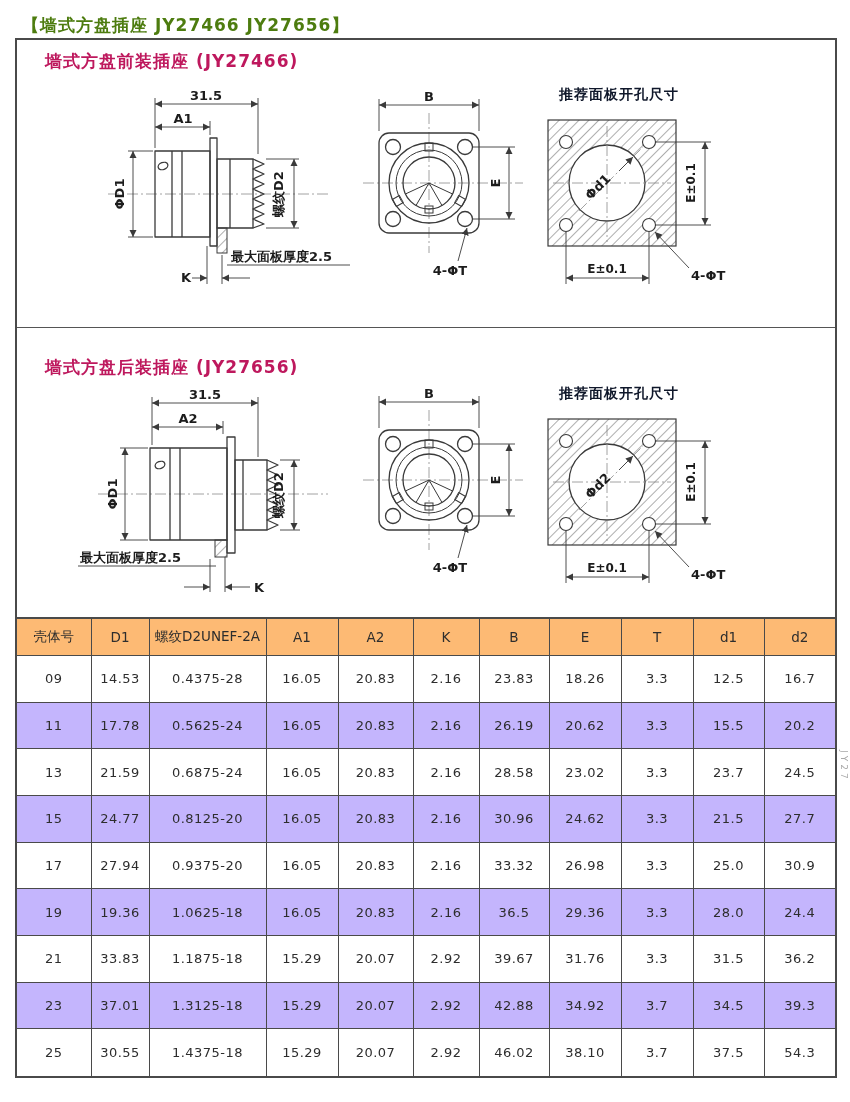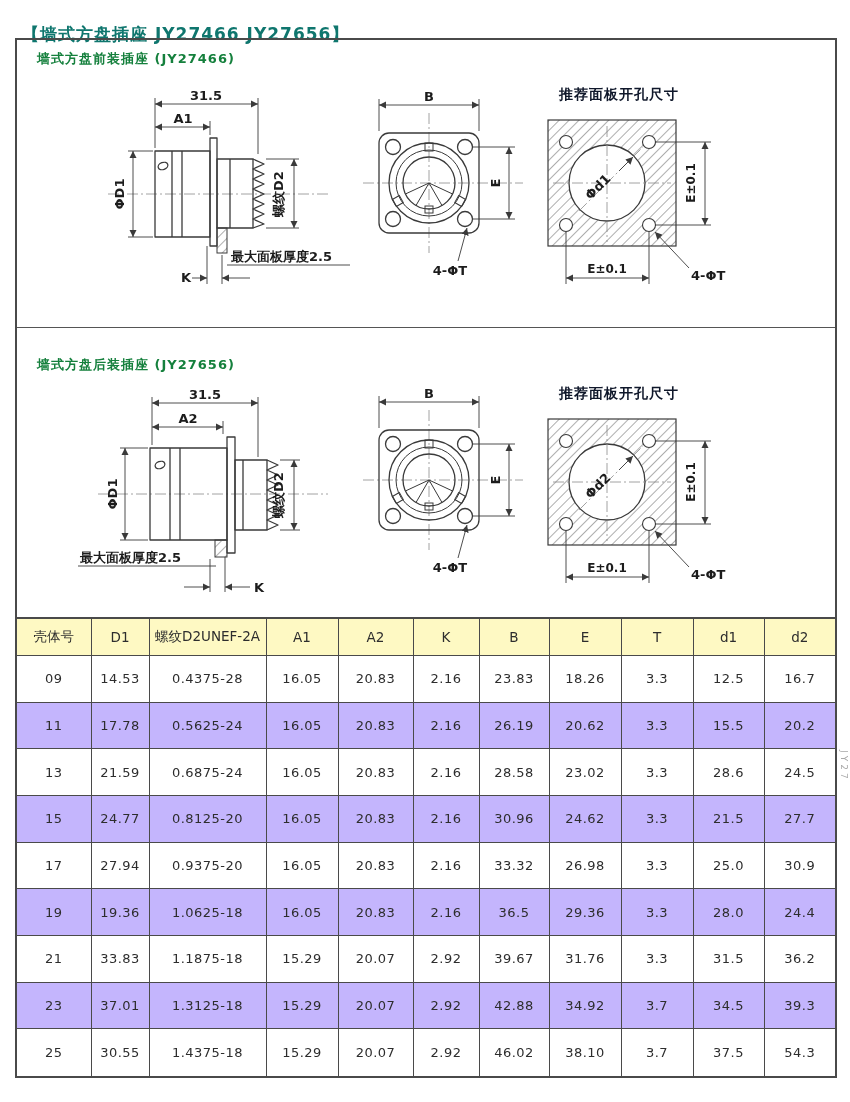--- a/index.html
+++ b/index.html
@@ -1,47 +1,47 @@
 <!DOCTYPE html>
 <html><head>
 <meta charset="utf-8">
 <style>
   html,body{margin:0;padding:0;}
   body{
     width:850px;height:1102px;position:relative;background:#fff;
     font-family:"DejaVu Sans","Liberation Sans",sans-serif;overflow:hidden;
   }
   .page-title{
-    position:absolute;left:22px;top:23px;font-size:17px;font-weight:bold;
-    color:#0f766e;letter-spacing:1px;white-space:nowrap;
+    position:absolute;left:22px;top:14px;font-size:17px;font-weight:bold;
+    color:#4d7c0f;letter-spacing:1px;white-space:nowrap;
   }
   .frame{
     position:absolute;left:15px;top:38px;width:818px;height:1036px;
     border:2px solid #4a4a4a;
   }
   .sec-title{
-    position:absolute;left:20px;font-size:13px;font-weight:bold;color:#15803d;
+    position:absolute;left:28px;font-size:17px;font-weight:bold;color:#be185d;
     letter-spacing:1px;white-space:nowrap;
   }
   .divider{position:absolute;left:0;top:287px;width:818px;border-top:1.5px solid #555;}
   .drw{position:absolute;}
   .cutout-block{position:absolute;width:300px;}
   .cutout-title{font-size:14px;font-weight:bold;color:#0f172a;margin:0 0 2px 16px;letter-spacing:1px;}
   
   .ol{fill:none;stroke:#3a3a3a;stroke-width:1.3;stroke-linejoin:round;}
   .thin{fill:none;stroke:#3a3a3a;stroke-width:1;}
   .dim{stroke:#3a3a3a;stroke-width:0.9;fill:none;}
   .cl{stroke:#8a8a8a;stroke-width:0.8;fill:none;stroke-dasharray:11 3 2 3;}
   svg text{font-family:"DejaVu Sans","Liberation Sans",sans-serif;font-weight:bold;fill:#1c1c1c;font-size:13px;}
   .lbl-s{font-size:12px;}
   
   .table-wrap{position:absolute;left:-2px;top:577px;width:822px;height:461px;}
   table.spec{border-collapse:collapse;width:100%;height:100%;table-layout:fixed;background:#fff;border:2px solid #4a4a4a;}
   table.spec th,table.spec td{border:1px solid #4a4a4a;text-align:center;vertical-align:middle;color:#2d2d2d;padding:0;}
-  table.spec th{background:#fef9c3;font-weight:normal;height:36px;font-size:13.5px;}
+  table.spec th{background:#fdba74;font-weight:normal;height:36px;font-size:13.5px;}
   table.spec td{font-size:13px;letter-spacing:0.5px;}
   table.spec tr.stripe td{background:#c4b5fd;}
   .watermark{
     position:absolute;left:839px;top:750px;font-size:9px;color:#a8a8a8;
     writing-mode:vertical-rl;letter-spacing:3px;
   }
 </style>
 </head>
 <body>
 
@@ -371,21 +371,21 @@
           <tr>
             <td>13</td>
             <td>21.59</td>
             <td>0.6875-24</td>
             <td>16.05</td>
             <td>20.83</td>
             <td>2.16</td>
             <td>28.58</td>
             <td>23.02</td>
             <td>3.3</td>
-            <td>28.6</td>
+            <td>23.7</td>
             <td>24.5</td>
           </tr>
           <tr class="stripe">
             <td>15</td>
             <td>24.77</td>
             <td>0.8125-20</td>
             <td>16.05</td>
             <td>20.83</td>
             <td>2.16</td>
             <td>30.96</td>

